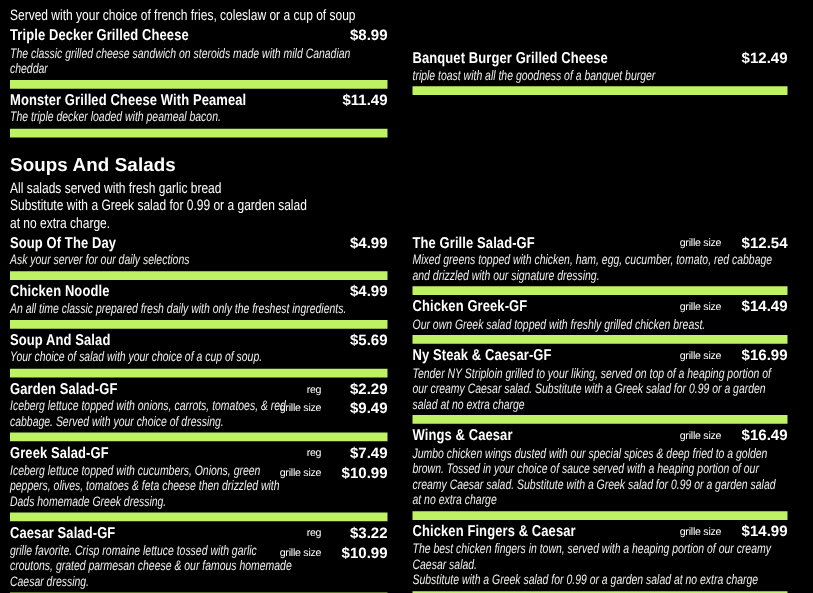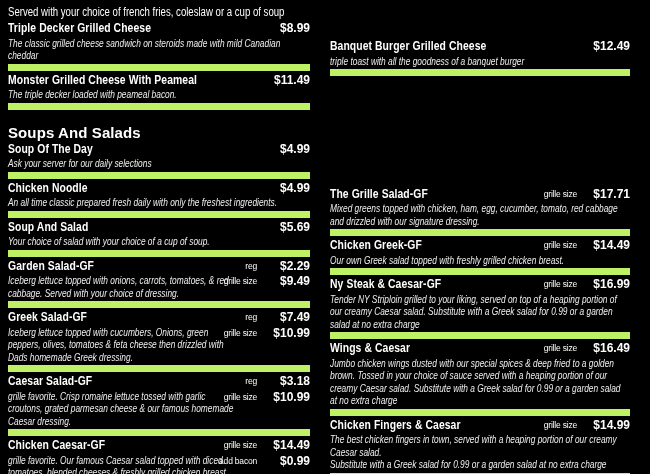--- a/index.html
+++ b/index.html
@@ -100,20 +100,25 @@
           </div>
         </div>
         <div class="item-desc">triple toast with all the goodness of a banquet burger</div>
       </div>
     </div>
   </div>
 
   <div class="section section-2">
     <div class="col col-left">
       <h2 class="section-title">Soups And Salads</h2>
+      <div class="section-notes">
+        <div class="note">All salads served with fresh garlic bread</div>
+        <div class="note">Substitute with a Greek salad for 0.99 or a garden salad</div>
+        <div class="note">at no extra charge.</div>
+      </div>
 
       <div class="item">
         <div class="item-name">Soup Of The Day</div>
         <div class="prices">
           <div class="price-row">
             <span class="price-label"></span>
             <span class="price-value">$4.99</span>
           </div>
         </div>
         <div class="item-desc">Ask your server for our daily selections</div>
@@ -169,21 +174,21 @@
           </div>
         </div>
         <div class="item-desc desc-narrow">Iceberg lettuce topped with cucumbers, Onions, green peppers, olives, tomatoes &amp; feta cheese then drizzled with Dads homemade Greek dressing.</div>
       </div>
 
       <div class="item">
         <div class="item-name">Caesar Salad-GF</div>
         <div class="prices">
           <div class="price-row">
             <span class="price-label">reg</span>
-            <span class="price-value">$3.18</span>
+            <span class="price-value">$3.22</span>
           </div>
           <div class="price-row">
             <span class="price-label">grille size</span>
             <span class="price-value">$10.99</span>
           </div>
         </div>
         <div class="item-desc desc-narrow">grille favorite. Crisp romaine lettuce tossed with garlic croutons, grated parmesan cheese &amp; our famous homemade Caesar dressing.</div>
       </div>
 
       <div class="item">
@@ -201,21 +206,21 @@
         <div class="item-desc desc-narrow">grille favorite. Our famous Caesar salad topped with diced tomatoes, blended cheeses &amp; freshly grilled chicken breast.</div>
       </div>
     </div>
 
     <div class="col col-right offset-s2">
       <div class="item">
         <div class="item-name">The Grille Salad-GF</div>
         <div class="prices">
           <div class="price-row">
             <span class="price-label">grille size</span>
-            <span class="price-value">$17.71</span>
+            <span class="price-value">$12.54</span>
           </div>
         </div>
         <div class="item-desc">Mixed greens topped with chicken, ham, egg, cucumber, tomato, red cabbage and drizzled with our signature dressing.</div>
       </div>
 
       <div class="item">
         <div class="item-name">Chicken Greek-GF</div>
         <div class="prices">
           <div class="price-row">
             <span class="price-label">grille size</span>

